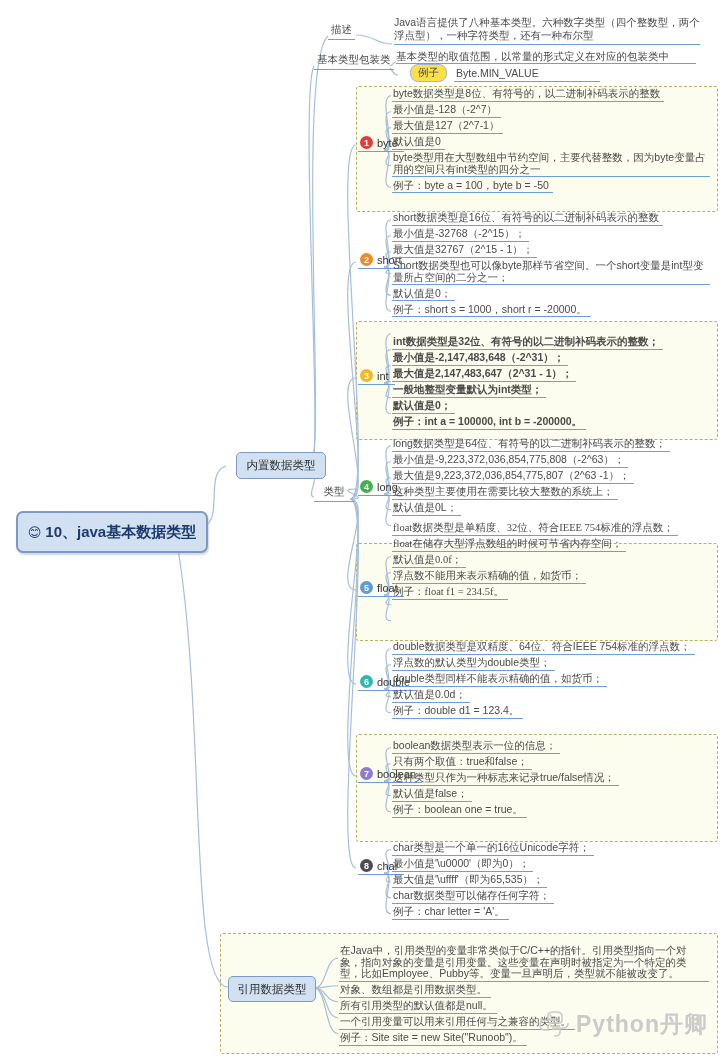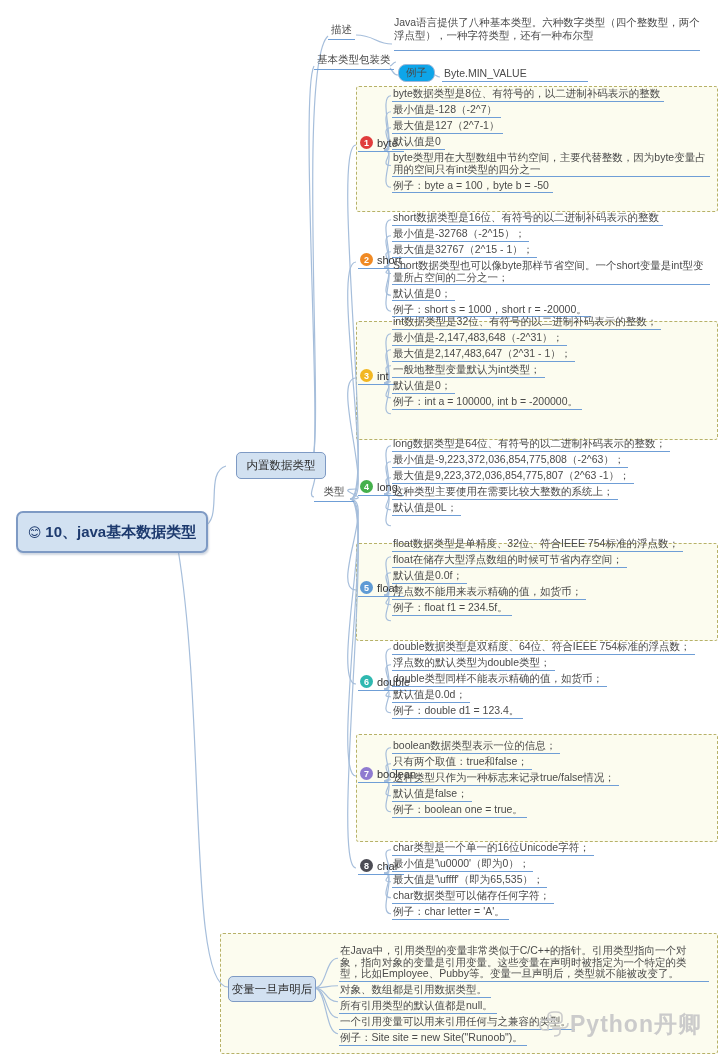--- a/index.html
+++ b/index.html
@@ -17,36 +17,36 @@
   .mini-label{position:absolute;z-index:2;font-size:10.5px;color:#4a4a4a;
               padding:0 3px 2px 3px;border-bottom:1.2px solid #6f9ed6;}
   #desc-label{left:328px;top:23px;}
   #wrapper-label{left:314px;top:53px;}
   #type-label{left:314px;top:485px;width:34px;text-align:center;}
   .topic-line{display:block;width:-moz-fit-content;width:fit-content;max-width:100%;
               font-size:10.5px;line-height:11.5px;padding:0 4px 1px 1px;margin-bottom:2.5px;
               border-bottom:1.1px solid #6f9ed6;color:#4a4a4a;}
   .lines{position:absolute;z-index:2;width:318px;}
   #desc-text{position:absolute;z-index:2;left:394px;top:16px;width:306px;font-size:10.5px;
-             line-height:13px;padding-bottom:8px;border-bottom:1.2px solid #6f9ed6;}
+             line-height:13px;padding-bottom:2px;border-bottom:1.2px solid #6f9ed6;}
   #wrapper-text{position:absolute;z-index:2;left:396px;top:50px;width:300px;font-size:10.5px;
                 line-height:12px;padding-bottom:1px;border-bottom:1.2px solid #6f9ed6;}
   #wrapper-example{position:absolute;z-index:2;left:398px;top:64px;display:flex;align-items:flex-end;}
   #wrapper-example-label{border:1.2px solid #9fb8d8;border-radius:8px;padding:1px 7px;
-                         font-size:10.5px;color:#4a4a4a;background:#0ea5e9;}
+                         font-size:10.5px;color:#4a4a4a;background:#fde047;margin-left:12px;}
   #wrapper-example-value{margin-left:7px;font-size:10.5px;line-height:12px;width:140px;
                          padding:0 4px 2px 2px;border-bottom:1.2px solid #6f9ed6;}
   .type-node{position:absolute;z-index:2;display:flex;align-items:center;gap:4px;
              padding:0 6px 2px 2px;border-bottom:1.2px solid #6f9ed6;}
   .badge{display:inline-flex;align-items:center;justify-content:center;width:13px;height:13px;
          border-radius:50%;color:#fff;font-size:9px;font-weight:bold;flex:0 0 13px;}
   .type-name{font-size:11px;color:#333;}
   #ref-lines{position:absolute;z-index:2;left:339px;top:939px;width:370px;margin-top:6px;}
   #watermark{position:absolute;z-index:3;left:538px;top:1008px;display:flex;align-items:center;
-             color:#cacaca;}
+             gap:6px;color:#cacaca;}
   #watermark .wm-text{font-size:23px;font-weight:bold;letter-spacing:1px;color:#cbcbcb;}
 </style>
 </head>
 <body>
 
 <div id="stage">
   <svg id="connectors" width="720" height="1063">
       <path d="M203,527 C224,520 204,472 226,466" fill="none" stroke="#a6bedb" stroke-width="1.2"></path>
       <path d="M178,549 C206,720 188,987 228,987" fill="none" stroke="#a6bedb" stroke-width="1.2"></path>
       <path d="M313,458 C323,420 298,62 328,36" fill="none" stroke="#a6bedb" stroke-width="1.2"></path>
@@ -121,30 +121,31 @@
   </div>
 
   <div class="node" id="builtin-node">
     <span>内置数据类型</span>
   </div>
 
   <div class="mini-label" id="desc-label">描述</div>
   <div id="desc-text">Java语言提供了八种基本类型。六种数字类型（四个整数型，两个浮点型），一种字符类型，还有一种布尔型</div>
 
   <div class="mini-label" id="wrapper-label">基本类型包装类</div>
+  <div id="wrapper-text">基本类型的取值范围，以常量的形式定义在对应的包装类中</div>
   <div id="wrapper-example">
     <span id="wrapper-example-label">例子</span>
     <span id="wrapper-example-value">Byte.MIN_VALUE</span>
   </div>
 
   <div class="mini-label" id="type-label">类型</div>
 
   <div class="dashed-box" id="ref-box" style="left:220px;top:933px;width:496px;height:119px;"></div>
   <div class="node" id="reference-node">
-    <span>变量一旦声明后</span>
+    <span>引用数据类型</span>
   </div>
   <div id="ref-lines">
       <div class="topic-line">在Java中，引用类型的变量非常类似于C/C++的指针。引用类型指向一个对象，指向对象的变量是引用变量。这些变量在声明时被指定为一个特定的类型，比如Employee、Pubby等。变量一旦声明后，类型就不能被改变了。</div>
       <div class="topic-line">对象、数组都是引用数据类型。</div>
       <div class="topic-line">所有引用类型的默认值都是null。</div>
       <div class="topic-line">一个引用变量可以用来引用任何与之兼容的类型。</div>
       <div class="topic-line">例子：Site site = new Site("Runoob")。</div>
     </div>
 
   <div id="mindmap">
@@ -171,21 +172,21 @@
         <div class="topic-line">最大值是32767（2^15 - 1）；</div>
         <div class="topic-line">Short数据类型也可以像byte那样节省空间。一个short变量是int型变量所占空间的二分之一；</div>
         <div class="topic-line">默认值是0；</div>
         <div class="topic-line">例子：short s = 1000，short r = -20000。</div>
       </div>
       <div class="dashed-box" style="left: 356px; top: 321px; width: 360px; height: 117px;"></div>
       <div class="type-node" id="type-node-int" style="left: 358px; top: 369px;">
         <span class="badge" style="background: rgb(242, 183, 34);">3</span>
         <span class="type-name">int</span>
       </div>
-      <div class="lines" id="lines-int" style="left: 392px; top: 316px;">
+      <div class="lines" id="lines-int" style="left: 392px; top: 336px; font-weight: bold;">
         <div class="topic-line">int数据类型是32位、有符号的以二进制补码表示的整数；</div>
         <div class="topic-line">最小值是-2,147,483,648（-2^31）；</div>
         <div class="topic-line">最大值是2,147,483,647（2^31 - 1）；</div>
         <div class="topic-line">一般地整型变量默认为int类型；</div>
         <div class="topic-line">默认值是0；</div>
         <div class="topic-line">例子：int a = 100000, int b = -200000。</div>
       </div>
       <div class="type-node" id="type-node-long" style="left: 358px; top: 480px;">
         <span class="badge" style="background: rgb(69, 176, 76);">4</span>
         <span class="type-name">long</span>
@@ -195,21 +196,21 @@
         <div class="topic-line">最小值是-9,223,372,036,854,775,808（-2^63）；</div>
         <div class="topic-line">最大值是9,223,372,036,854,775,807（2^63 -1）；</div>
         <div class="topic-line">这种类型主要使用在需要比较大整数的系统上；</div>
         <div class="topic-line">默认值是0L；</div>
       </div>
       <div class="dashed-box" style="left: 356px; top: 543px; width: 360px; height: 96px;"></div>
       <div class="type-node" id="type-node-float" style="left: 358px; top: 581px;">
         <span class="badge" style="background: rgb(95, 155, 213);">5</span>
         <span class="type-name">float</span>
       </div>
-      <div class="lines" id="lines-float" style="left: 392px; top: 538px;">
+      <div class="lines" id="lines-float" style="left: 392px; top: 522px; font-family: Liberation Serif, serif;">
         <div class="topic-line">float数据类型是单精度、32位、符合IEEE 754标准的浮点数；</div>
         <div class="topic-line">float在储存大型浮点数组的时候可节省内存空间；</div>
         <div class="topic-line">默认值是0.0f；</div>
         <div class="topic-line">浮点数不能用来表示精确的值，如货币；</div>
         <div class="topic-line">例子：float f1 = 234.5f。</div>
       </div>
       <div class="type-node" id="type-node-double" style="left: 358px; top: 675px;">
         <span class="badge" style="background: rgb(47, 184, 176);">6</span>
         <span class="type-name">double</span>
       </div>

